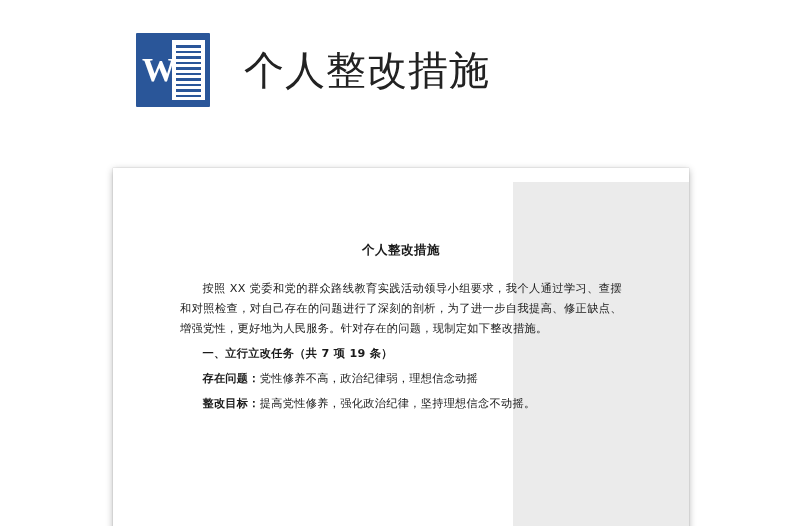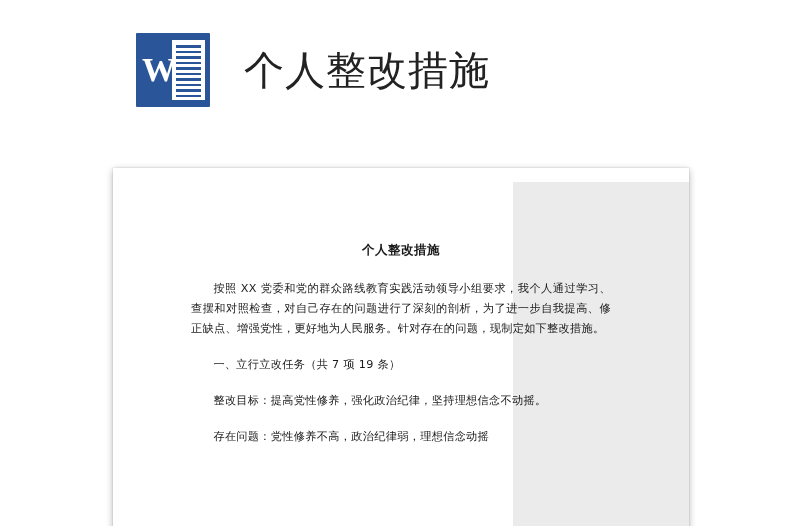--- a/index.html
+++ b/index.html
@@ -119,30 +119,30 @@
     text-align: center;
     font-size: 12.5px;
     font-weight: bold;
     margin: 14px 0 20px 0;
     letter-spacing: 0.5px;
   }
 
   .doc-p {
     font-size: 11.2px;
     line-height: 20px;
-    margin: 16px;
+    margin: 5px;
     text-align: justify;
     text-justify: inter-ideograph;
     letter-spacing: 0.3px;
   }
   .indent {
     text-indent: 2em;
   }
   .bold {
-    font-weight: normal;
+    font-weight: bold;
   }
 </style>
 </head>
 <body>
 
 <div class="header">
 
   <div class="word-icon">
     <span class="w-letter">W</span>
     <span class="doc-lines">
@@ -167,17 +167,17 @@
   <div class="page-grey-block"></div>
 
   <div class="doc-body">
     <div class="doc-title">个人整改措施</div>
 
     <p class="doc-p indent">按照 XX 党委和党的群众路线教育实践活动领导小组要求，我个人通过学习、查摆和对照检查，对自己存在的问题进行了深刻的剖析，为了进一步自我提高、修正缺点、增强党性，更好地为人民服务。针对存在的问题，现制定如下整改措施。</p>
 
     <p class="doc-p indent bold">一、立行立改任务（共 7 项 19 条）</p>
 
 
+    <p class="doc-p indent"><span class="bold">存在问题：</span><span>党性修养不高，政治纪律弱，理想信念动摇</span></p>
+
     <p class="doc-p indent"><span class="bold">整改目标：</span><span>提高党性修养，强化政治纪律，坚持理想信念不动摇。</span></p>
-
-    <p class="doc-p indent"><span class="bold">存在问题：</span><span>党性修养不高，政治纪律弱，理想信念动摇</span></p>
   </div>
 </div>
 
 </body></html>

